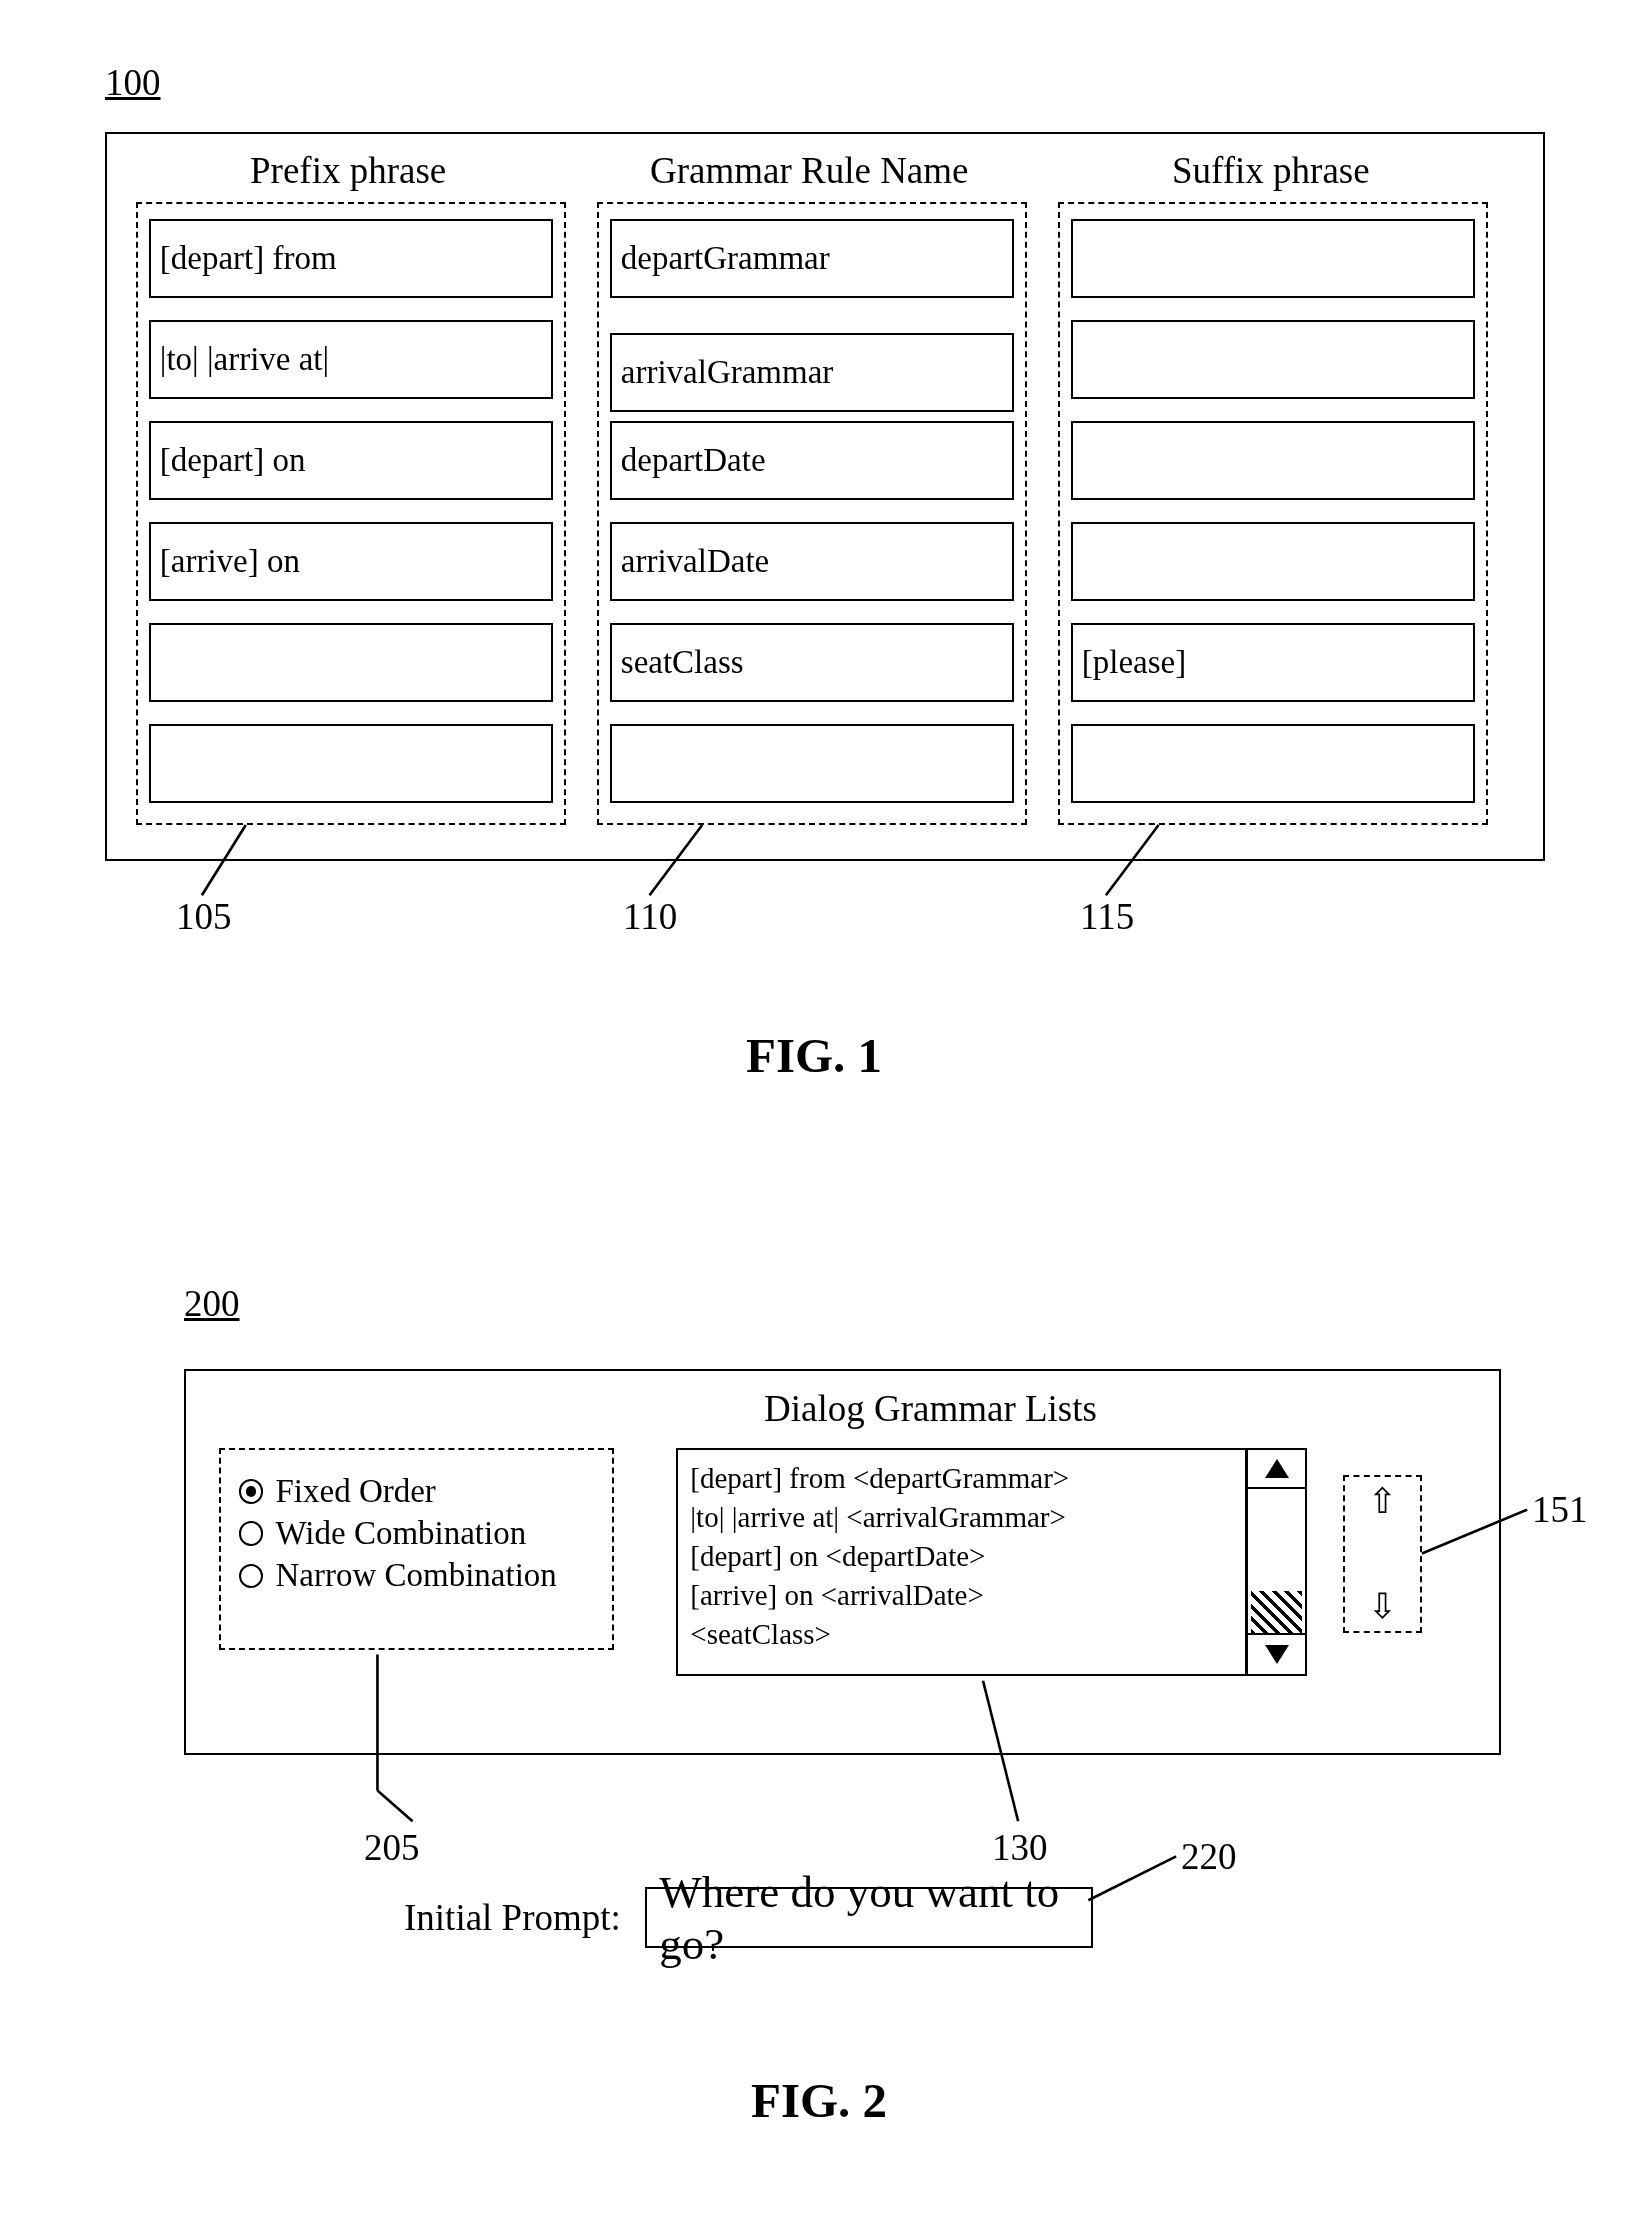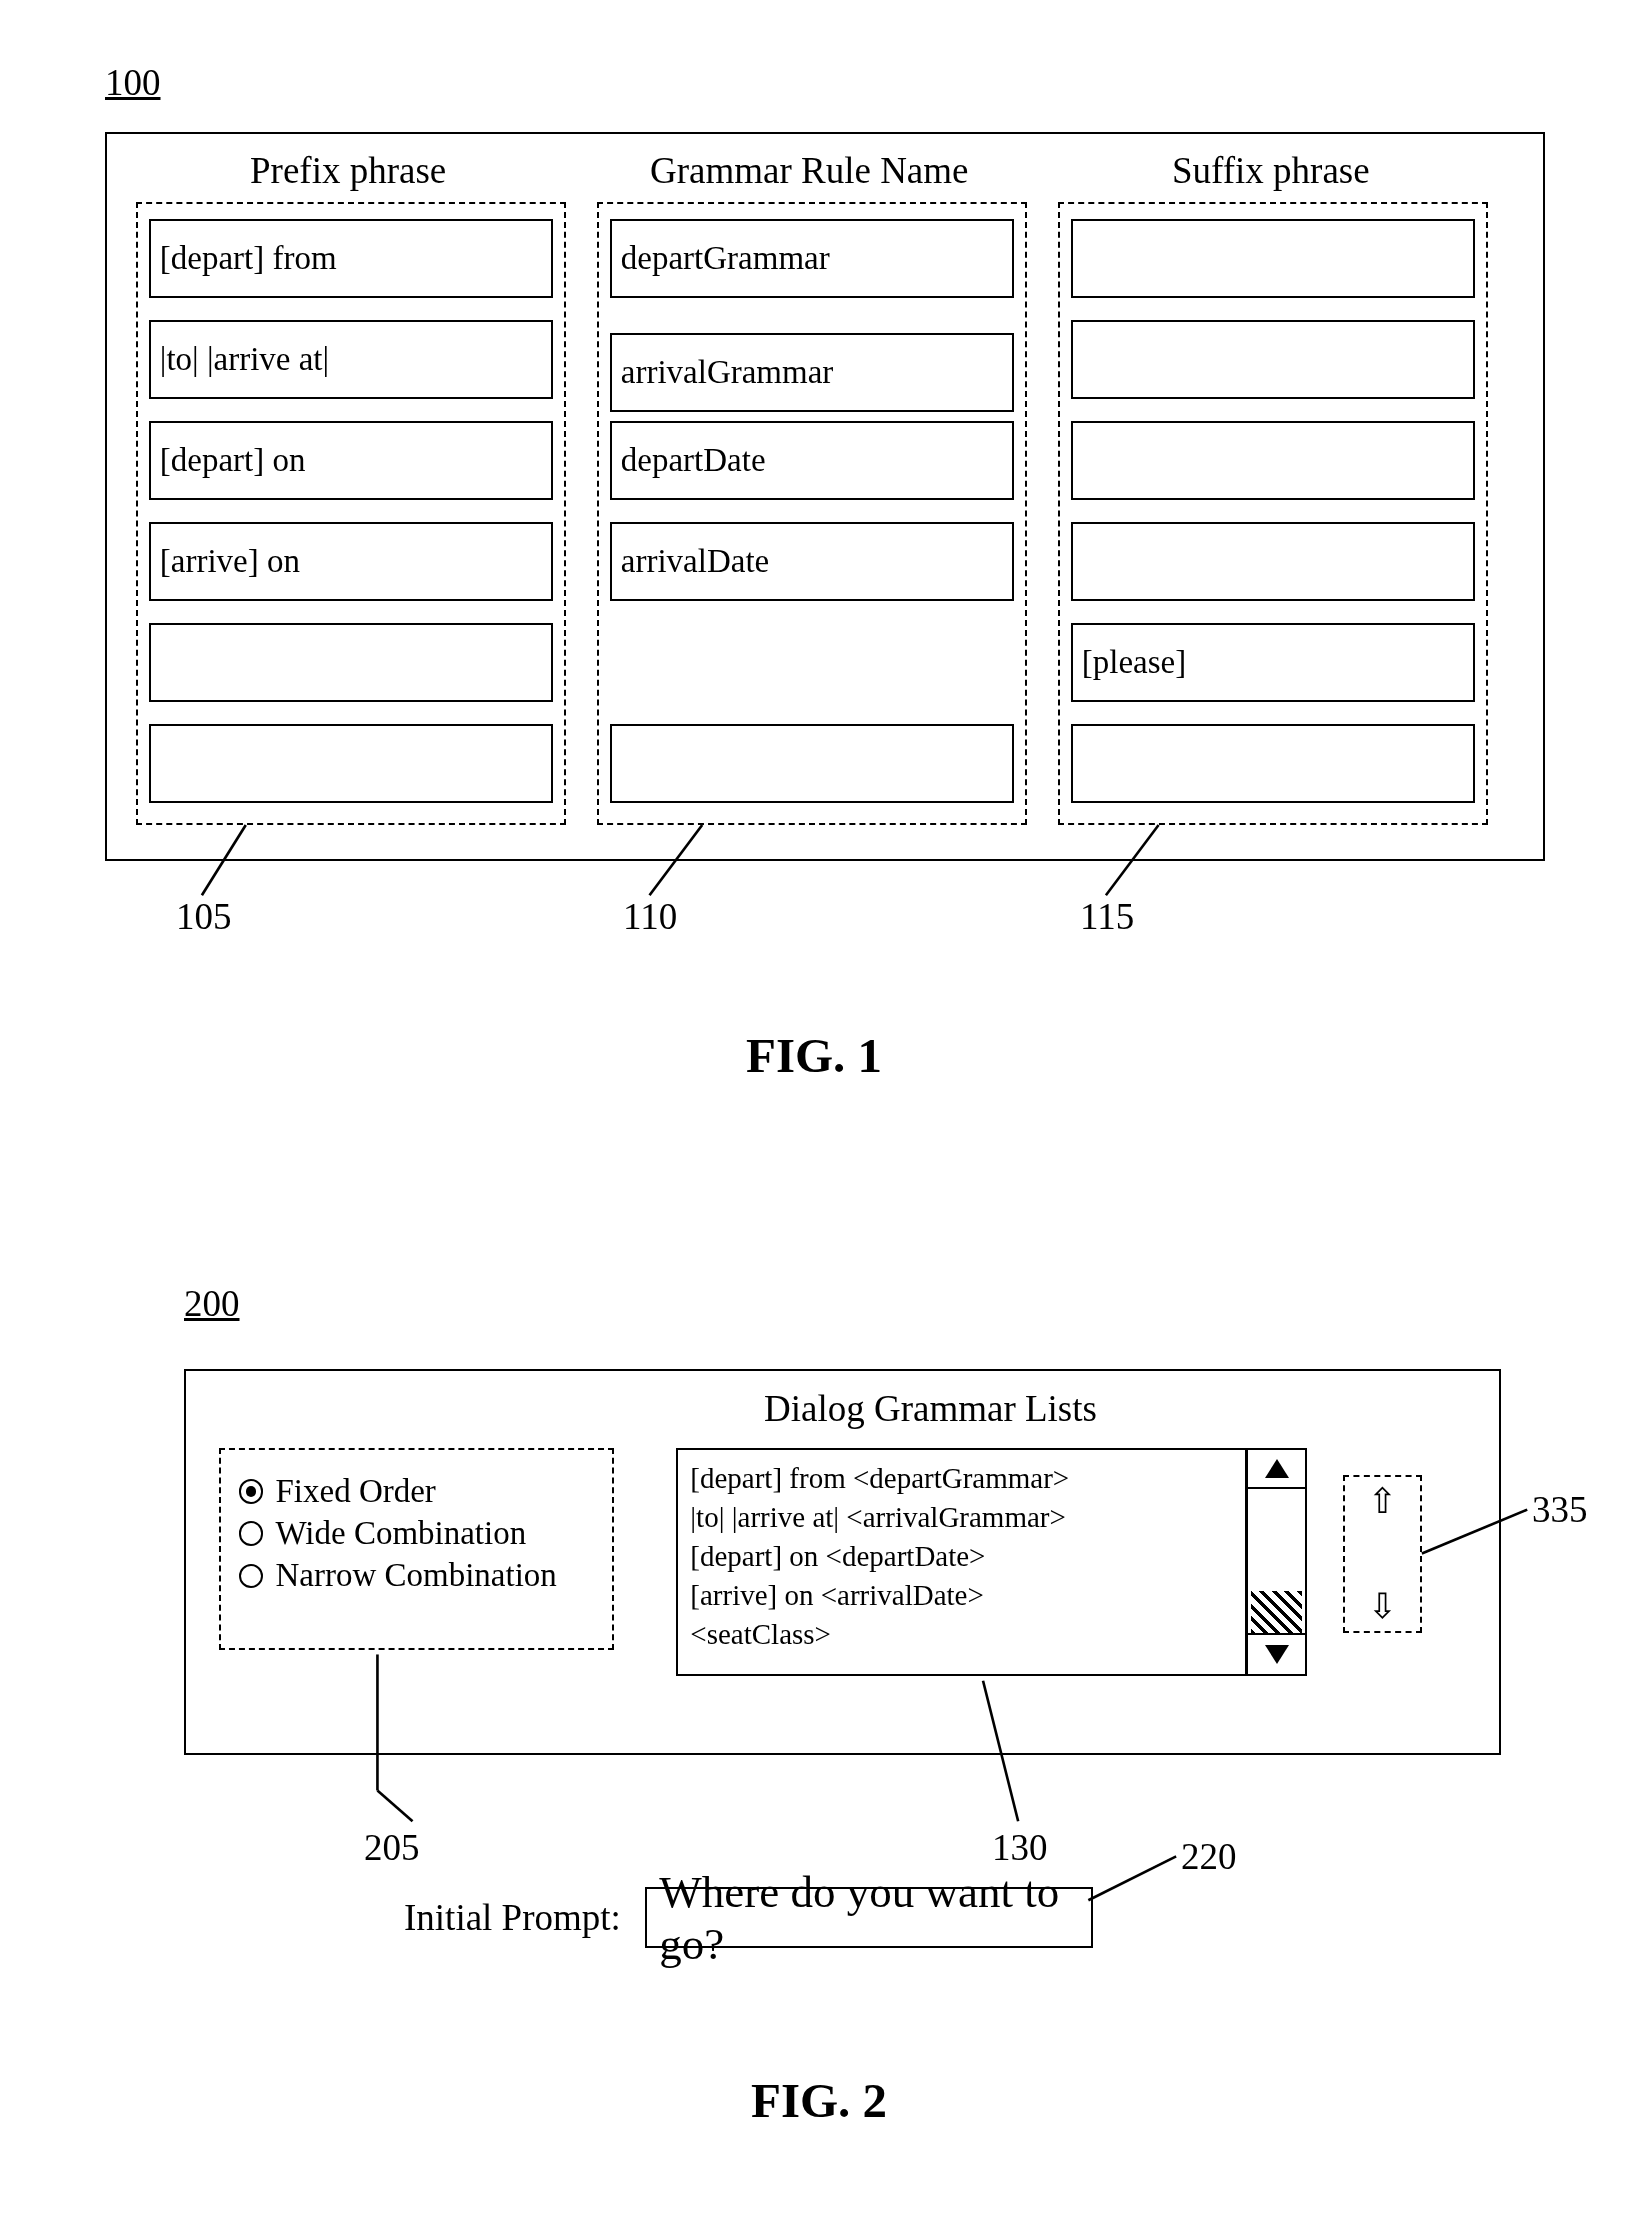--- a/index.html
+++ b/index.html
@@ -57,20 +57,21 @@
 
   <div class="abs cell" style="left:149px;top:421px;width:404px;height:79px;">[depart] on</div>
   <div class="abs cell" style="left:610px;top:421px;width:404px;height:79px;">departDate</div>
   <div class="abs cell" style="left:1071px;top:421px;width:404px;height:79px;"></div>
 
   <div class="abs cell" style="left:149px;top:522px;width:404px;height:79px;">[arrive] on</div>
   <div class="abs cell" style="left:610px;top:522px;width:404px;height:79px;">arrivalDate</div>
   <div class="abs cell" style="left:1071px;top:522px;width:404px;height:79px;"></div>
 
   <div class="abs cell" style="left:149px;top:623px;width:404px;height:79px;"></div>
+  <div class="abs cell" style="left:610px;top:623px;width:404px;height:79px;">seatClass</div>
   <div class="abs cell" style="left:1071px;top:623px;width:404px;height:79px;">[please]</div>
 
   <div class="abs cell" style="left:149px;top:724px;width:404px;height:79px;"></div>
   <div class="abs cell" style="left:610px;top:724px;width:404px;height:79px;"></div>
   <div class="abs cell" style="left:1071px;top:724px;width:404px;height:79px;"></div>
 
   <svg class="leader" style="left:0;top:0;" width="1651" height="2239" viewBox="0 0 1881 2551">
     <line x1="280" y1="940" x2="230" y2="1020" stroke="#000" stroke-width="3"></line>
     <line x1="800" y1="940" x2="740" y2="1020" stroke="#000" stroke-width="3"></line>
     <line x1="1320" y1="940" x2="1260" y2="1020" stroke="#000" stroke-width="3"></line>
@@ -129,21 +130,21 @@
 
   <svg class="leader" style="left:0;top:0;" width="1651" height="2239" viewBox="0 0 1881 2551">
     <line x1="430" y1="1885" x2="430" y2="2040" stroke="#000" stroke-width="3"></line>
     <line x1="430" y1="2040" x2="470" y2="2075" stroke="#000" stroke-width="3"></line>
     <line x1="1120" y1="1915" x2="1160" y2="2075" stroke="#000" stroke-width="3"></line>
     <line x1="1620" y1="1770" x2="1740" y2="1720" stroke="#000" stroke-width="3"></line>
     <line x1="1240" y1="2165" x2="1340" y2="2115" stroke="#000" stroke-width="3"></line>
   </svg>
   <div class="callout" style="left:364px;top:1826px;">205</div>
   <div class="callout" style="left:992px;top:1826px;">130</div>
-  <div class="callout" style="left:1532px;top:1488px;">335</div>
+  <div class="callout" style="left:1532px;top:1488px;">151</div>
   <div class="callout" style="left:1181px;top:1835px;">220</div>
 
   <div class="abs" style="left:404px;top:1896px;font-size:37px;">Initial Prompt:</div>
   <div class="abs promptbox" style="left:645px;top:1887px;width:448px;height:61px;">Where do you want to go?</div>
 
   <div class="abs figcap" style="left:751px;top:2072px;">FIG. 2</div>
 
 </div>
 
 

